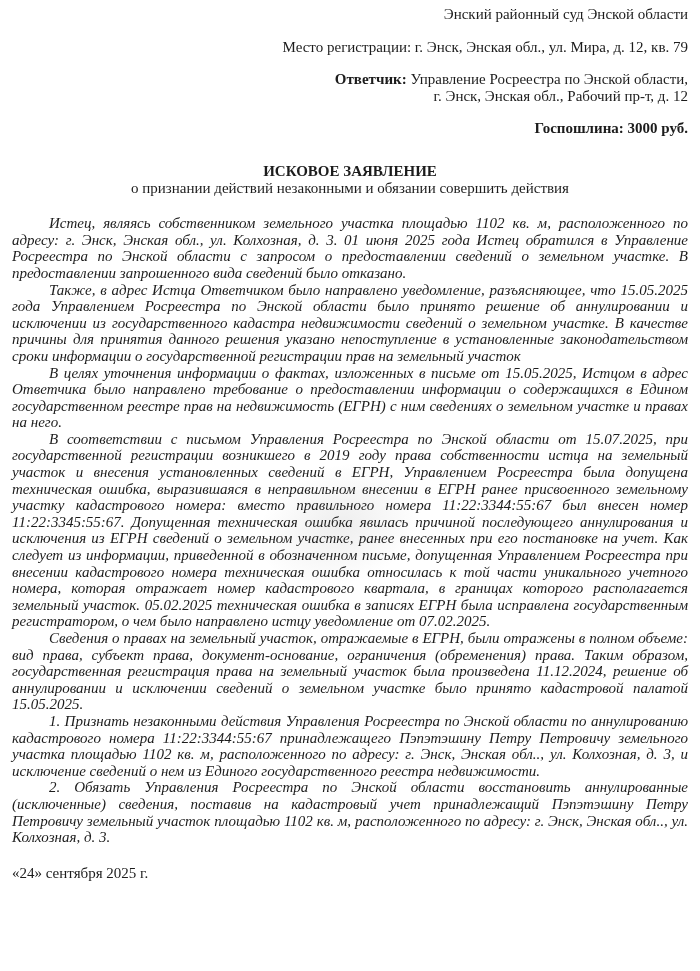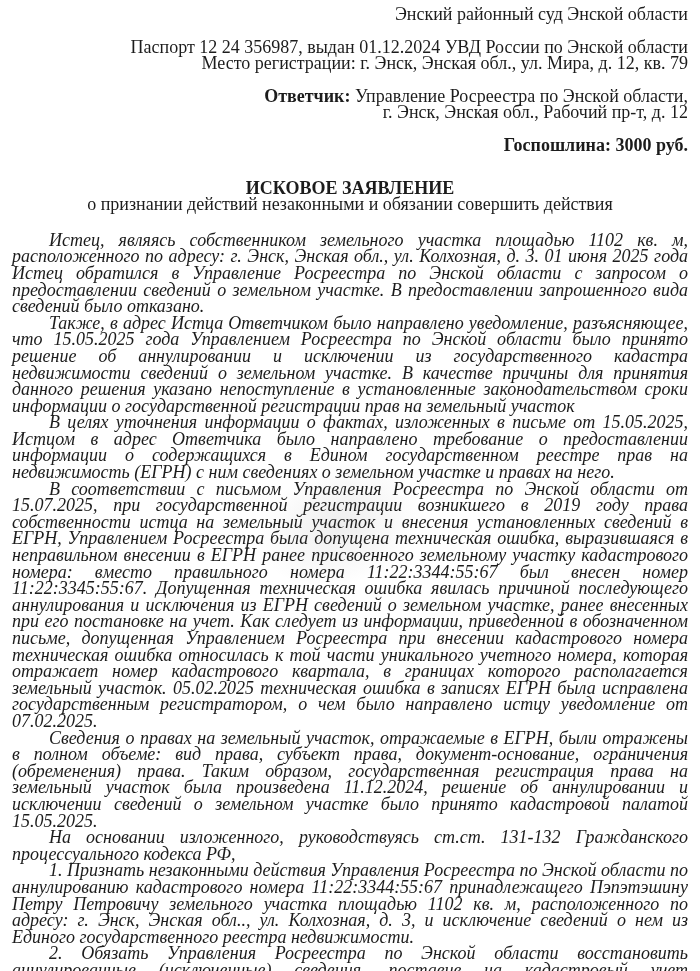--- a/index.html
+++ b/index.html
@@ -10,21 +10,21 @@
   .page {
     position: relative;
     width: 700px;
     height: 971px;
     box-sizing: border-box;
     margin: 0 auto;
     padding: 6px 12px 0 12px;
     background: #ffffff;
     color: #1c1c1c;
     font-family: "Liberation Serif", serif;
-    font-size: 18px;
+    font-size: 15px;
     line-height: 16.6px;
     overflow: hidden;
   }
   .bold { font-weight: bold; }
   .court-line { text-align: right; margin-bottom: 16px; }
   .party-block { text-align: right; margin-bottom: 16px; }
   .fee-line { text-align: right; font-weight: bold; margin-top: 4px; }
   .title { text-align: center; font-weight: bold; margin-top: 26px; }
   .subtitle { text-align: center; font-weight: normal; margin-bottom: 19px; }
   p.body-p {
@@ -60,46 +60,39 @@
 </head>
 <body>
 
 <div class="page">
 
   <div class="watermark"></div>
 
   <div class="court-line">Энский районный суд Энской области</div>
 
   <div class="party-block">
-    <div>Паспорт 12 24 356987, выдан 01.12.2024 УВД России по Энской области</div>
     <div>Место регистрации: г. Энск, Энская обл., ул. Мира, д. 12, кв. 79</div>
   </div>
 
   <div class="party-block">
     <div><span class="bold">Ответчик:</span> <span>Управление Росреестра по Энской области,</span></div>
     <div>г. Энск, Энская обл., Рабочий пр-т, д. 12</div>
   </div>
 
   <div class="fee-line">Госпошлина: 3000 руб.</div>
 
   <div class="title">ИСКОВОЕ ЗАЯВЛЕНИЕ</div>
   <div class="subtitle">о признании действий незаконными и обязании совершить действия</div>
 
   <p class="body-p">Истец, являясь собственником земельного участка площадью 1102 кв. м, расположенного по адресу: г. Энск, Энская обл., ул. Колхозная, д. 3. 01 июня 2025 года Истец обратился в Управление Росреестра по Энской области с запросом о предоставлении сведений о земельном участке. В предоставлении запрошенного вида сведений было отказано.</p>
   <p class="body-p">Также, в адрес Истца Ответчиком было направлено уведомление, разъясняющее, что 15.05.2025 года Управлением Росреестра по Энской области было принято решение об аннулировании и исключении из государственного кадастра недвижимости сведений о земельном участке. В качестве причины для принятия данного решения указано непоступление в установленные законодательством сроки информации о государственной регистрации прав на земельный участок</p>
   <p class="body-p">В целях уточнения информации о фактах, изложенных в письме от 15.05.2025, Истцом в адрес Ответчика было направлено требование о предоставлении информации о содержащихся в Едином государственном реестре прав на недвижимость (ЕГРН) с ним сведениях о земельном участке и правах на него.</p>
   <p class="body-p">В соответствии с письмом Управления Росреестра по Энской области от 15.07.2025, при государственной регистрации возникшего в 2019 году права собственности истца на земельный участок и внесения установленных сведений в ЕГРН, Управлением Росреестра была допущена техническая ошибка, выразившаяся в неправильном внесении в ЕГРН ранее присвоенного земельному участку кадастрового номера: вместо правильного номера 11:22:3344:55:67 был внесен номер 11:22:3345:55:67. Допущенная техническая ошибка явилась причиной последующего аннулирования и исключения из ЕГРН сведений о земельном участке, ранее внесенных при его постановке на учет. Как следует из информации, приведенной в обозначенном письме, допущенная Управлением Росреестра при внесении кадастрового номера техническая ошибка относилась к той части уникального учетного номера, которая отражает номер кадастрового квартала, в границах которого располагается земельный участок. 05.02.2025 техническая ошибка в записях ЕГРН была исправлена государственным регистратором, о чем было направлено истцу уведомление от 07.02.2025.</p>
   <p class="body-p">Сведения о правах на земельный участок, отражаемые в ЕГРН, были отражены в полном объеме: вид права, субъект права, документ-основание, ограничения (обременения) права.  Таким образом, государственная регистрация права на земельный участок была произведена 11.12.2024, решение об аннулировании и исключении сведений о земельном участке было принято кадастровой палатой 15.05.2025.</p>
-  <p class="body-p">На основании изложенного, руководствуясь ст.ст. 131-132 Гражданского процессуального кодекса РФ,</p>
 
 
   <p class="body-p">1. Признать незаконными действия Управления Росреестра по Энской области по аннулированию кадастрового номера 11:22:3344:55:67 принадлежащего Пэпэтэшину Петру Петровичу земельного участка площадью 1102 кв. м, расположенного по адресу: г. Энск, Энская обл.., ул. Колхозная, д. 3, и исключение сведений о нем из Единого государственного реестра недвижимости.</p>
   <p class="body-p">2. Обязать Управления Росреестра по Энской области восстановить аннулированные (исключенные) сведения, поставив на кадастровый учет принадлежащий Пэпэтэшину Петру Петровичу земельный участок площадью 1102 кв. м, расположенного по адресу: г. Энск, Энская обл.., ул. Колхозная, д. 3.</p>
 
-  <div class="sig-row">
-    <span class="sig-label">Истец</span>
-    <span class="sig-script">Пэпэтэшин</span>
-    <span class="sig-name">Пэпэтэшин П.П.</span>
-  </div>
 
   <div class="date-line">«24» сентября 2025 г.</div>
 
 </div>
 
 </body></html>

